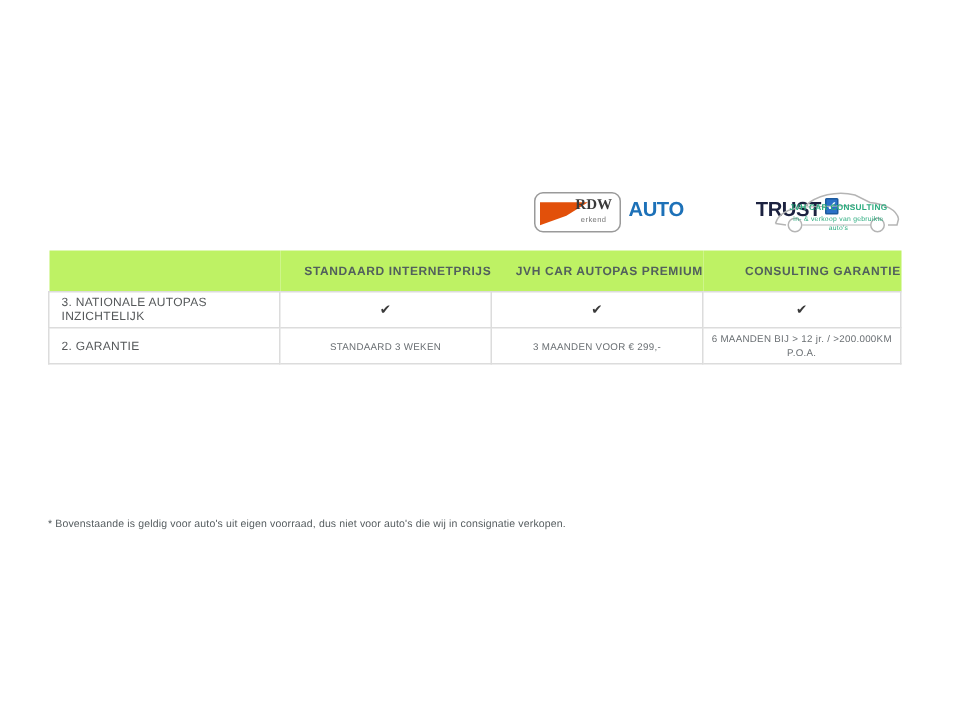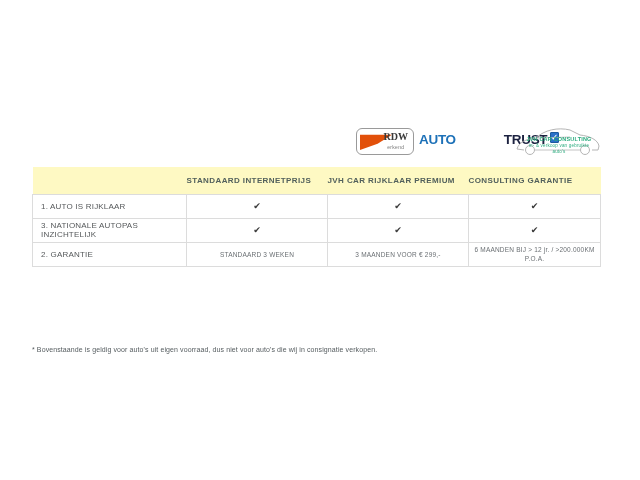--- a/index.html
+++ b/index.html
@@ -34,22 +34,22 @@
   .jvh-sub { display:block; font-weight:normal; font-size:4.5px; color:#2aab7e; margin-top:1px; }
 
   
   table.compare { position:absolute; left:32px; top:167px; width:568px;
     border-collapse:collapse; table-layout:fixed; }
   table.compare col.c0 { width:154px; }
   table.compare col.c1 { width:141px; }
   table.compare col.c2 { width:141px; }
   table.compare col.c3 { width:132px; }
 
-  table.compare thead th { background:#fef9c3; height:27px; font-size:8px; font-weight:bold;
-    color:#52605c; letter-spacing:.4px; text-align:left; border:none; }
+  table.compare thead th { background:#bef264; height:27px; font-size:8px; font-weight:bold;
+    color:#52605c; letter-spacing:.4px; text-align:right; border:none; }
 
   table.compare tbody td { background:#fff; height:24px; border:1px solid #dcdcdc;
     font-size:8px; color:#55585a; }
   table.compare tbody td.row-label { text-align:left; padding-left:8px; letter-spacing:.2px; }
   table.compare tbody td.cell { text-align:center; }
   .check-glyph { font-size:9px; color:#3a3a3a; }
   .cell-text { font-size:6.5px; color:#6a6f73; letter-spacing:.2px; }
 
   .footnote { position:absolute; left:32px; top:346px; font-size:7px; color:#555c5f; letter-spacing:.1px; }
 </style>
@@ -94,31 +94,25 @@
     <colgroup>
         <col class="c0">
         <col class="c1">
         <col class="c2">
         <col class="c3">
       </colgroup>
     <thead>
       <tr>
         <th></th>
         <th>STANDAARD INTERNETPRIJS</th>
-        <th>JVH CAR RIJKLAAR PREMIUM</th>
+        <th>JVH CAR AUTOPAS PREMIUM</th>
         <th>CONSULTING GARANTIE</th>
       </tr>
     </thead>
     <tbody id="table-body">
-        <tr>
-          <td class="row-label">1. AUTO IS RIJKLAAR</td>
-          <td class="cell"><span class="check-glyph">✔</span></td>
-          <td class="cell"><span class="check-glyph">✔</span></td>
-          <td class="cell"><span class="check-glyph">✔</span></td>
-        </tr>
         <tr>
           <td class="row-label">3. NATIONALE AUTOPAS INZICHTELIJK</td>
           <td class="cell"><span class="check-glyph">✔</span></td>
           <td class="cell"><span class="check-glyph">✔</span></td>
           <td class="cell"><span class="check-glyph">✔</span></td>
         </tr>
         <tr>
           <td class="row-label">2. GARANTIE</td>
           <td class="cell"><span class="cell-text">STANDAARD 3 WEKEN</span></td>
           <td class="cell"><span class="cell-text">3 MAANDEN VOOR € 299,-</span></td>

